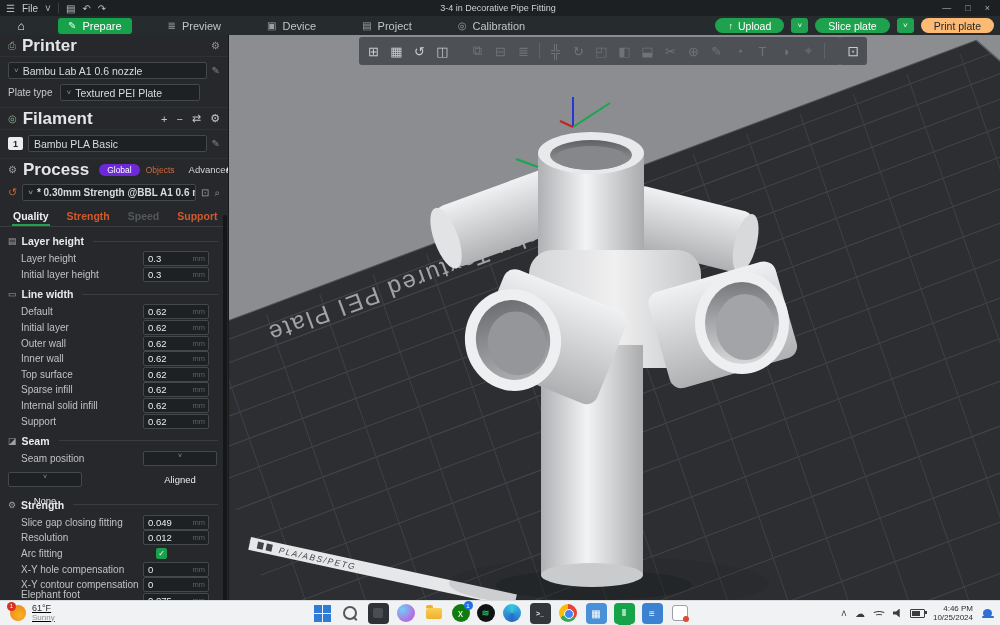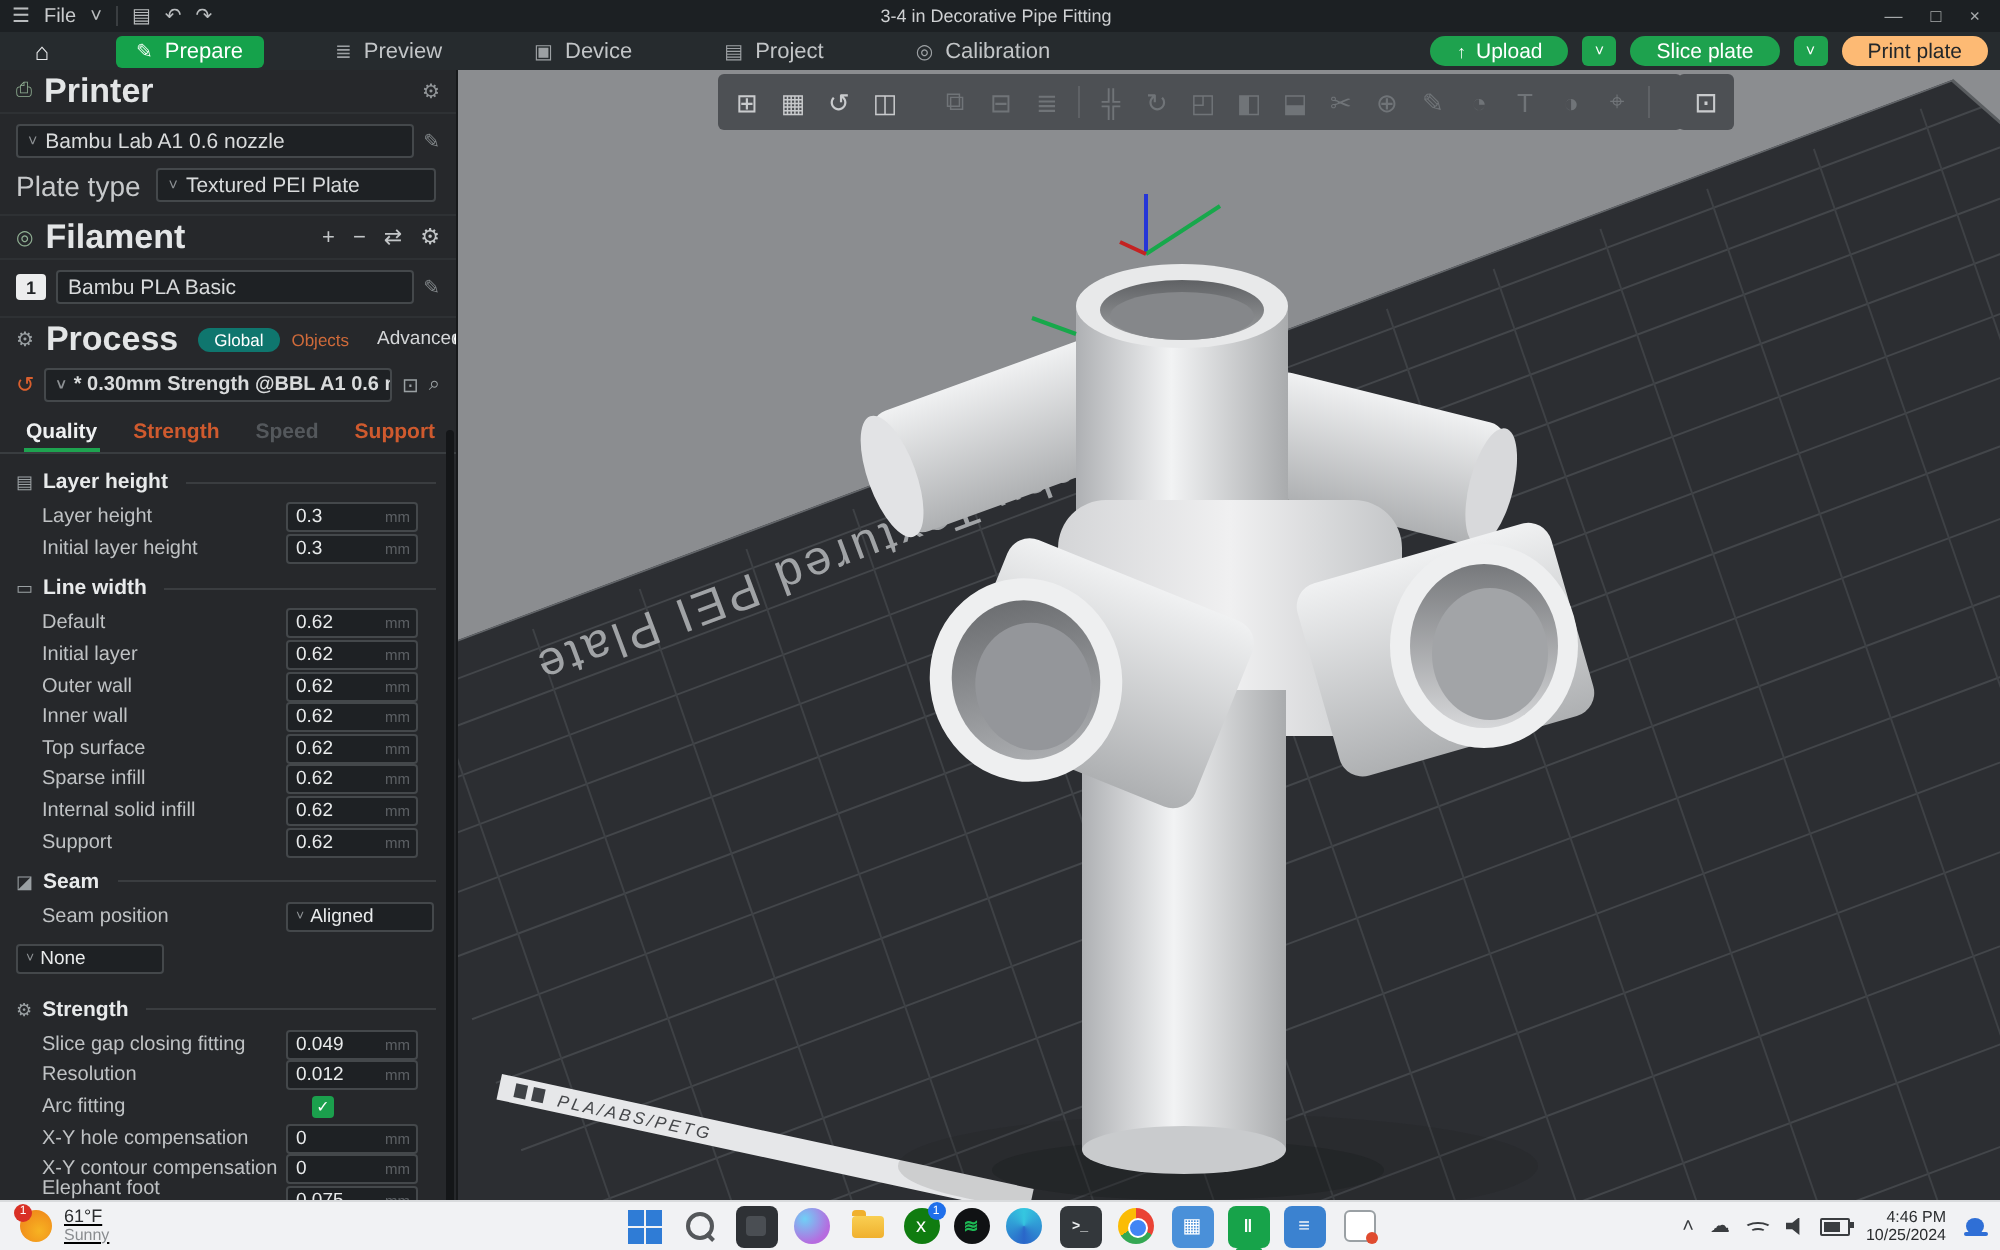--- a/index.html
+++ b/index.html
@@ -38,29 +38,29 @@
   .sec-h .sic{font-size:10px;color:#8fae92;}
   .sec-h .st{font-size:17px;font-weight:bold;color:#e3e5e6;}
   .sec-h .sp{flex:1;}
   .sec-h .hic{font-size:10px;color:#929699;margin-left:8px;}
   .sel-row{display:flex;align-items:center;gap:5px;padding:5px 8px 4px 8px;}
   .selbox{flex:1;height:15px;background:#1e2124;border:1px solid #44484b;border-radius:2px;
     display:flex;align-items:center;gap:4px;padding:0 5px;color:#d9dbdc;font-size:10.5px;white-space:nowrap;overflow:hidden;}
   .selbox .chv{color:#8d9194;font-size:8px;}
   .edit-ic{font-size:10px;color:#7f8487;}
   .plate-row{display:flex;align-items:center;gap:8px;padding:1px 8px 6px 8px;border-bottom:1px solid #2e3134;}
-  .plate-row .lbl{font-size:14px;color:#c7c9cb;}
+  .plate-row .lbl{font-size:10px;color:#c7c9cb;}
   .plate-row .selbox{flex:none;width:128px;}
   .slot{width:15px;height:13px;background:#ecedee;color:#202326;font-size:9px;font-weight:bold;
     display:flex;align-items:center;justify-content:center;border-radius:2px;}
   .fil-ops{display:flex;align-items:center;gap:9px;}
   .fil-ops span{color:#c3c6c8;font-size:11px;}
   .proc-pills{display:flex;align-items:center;gap:4px;margin-left:4px;}
   .pillsm{height:12px;border-radius:7px;padding:0 8px;font-size:8.5px;display:flex;align-items:center;}
-  .pillsm.on{background:#0f766e;color:#fff;}
+  .pillsm.on{background:#6d28d9;color:#fff;}
   .pillsm.off{color:#cf6a3a;padding:0 2px;}
   .adv{font-size:9.5px;color:#d4d6d8;}
   .toggle{width:21px;height:11px;border-radius:6px;background:#1ea24e;position:relative;}
   .toggle i{position:absolute;right:1px;top:1px;width:9px;height:9px;border-radius:50%;background:#fff;}
   .preset-row{display:flex;align-items:center;gap:5px;padding:4px 8px;}
   .reset-ic{color:#d95f2e;font-size:11px;}
   .preset-row .selbox{font-weight:bold;font-size:10px;}
   .mini-ic{font-size:10px;color:#9aa0a3;}
   .ptabs{display:flex;align-items:center;gap:0;padding:3px 4px 0 4px;border-bottom:1px solid #393d40;}
   .ptab{font-size:10.5px;font-weight:bold;padding:2px 9px 4px 9px;position:relative;}
@@ -75,21 +75,21 @@
   .g-head .gt{font-size:10.5px;font-weight:bold;color:#e8eaeb;white-space:nowrap;}
   .g-head .gline{flex:1;height:1px;background:#3a3d40;margin-left:4px;}
   .srow{display:flex;align-items:center;height:15.6px;}
   .srow.tall{height:26px;}
   .srow .lab{width:122px;padding-left:13px;font-size:10px;color:#bfc2c4;line-height:1.1;}
   .numbox{width:64px;height:13px;background:#1e2124;border:1px solid #44484b;border-radius:2px;
     display:flex;align-items:center;}
   .numbox .v{flex:1;font-size:9.5px;color:#e9ebec;padding-left:4px;}
   .numbox .u{font-size:7.5px;color:#5c6064;padding-right:3px;}
   .dropbox{width:64px;height:13px;background:#1e2124;border:1px solid #44484b;border-radius:2px;
-    display:flex;align-items:center;gap:3px;padding:0 4px;font-size:9.5px;color:#e9ebec;}
+    display:flex;align-items:center;gap:15px;padding:0 4px;font-size:9.5px;color:#e9ebec;flex-direction:column;}
   .dropbox .chv{color:#8d9194;font-size:7px;}
   .cb{width:11px;height:11px;border-radius:2px;margin-left:13px;}
   .cb.on{background:#1ba04d;color:#fff;font-size:8px;display:flex;align-items:center;justify-content:center;}
   .scrollthumb{position:absolute;right:1px;top:180px;width:4px;height:390px;background:#141618;border-radius:2px;}
   
   .viewport{position:absolute;left:229px;top:35px;width:771px;height:566px;background:#8b8d90;}
   .viewport svg{position:absolute;left:0;top:0;}
   .vp-toolbar{position:absolute;left:130px;top:2px;width:472px;height:28px;background:#4d5054;border-radius:3px;
     display:flex;align-items:center;gap:4px;padding:0 5px;}
   .vp-toolbar .ti{width:19px;text-align:center;font-size:13px;color:#c9cbcd;}

